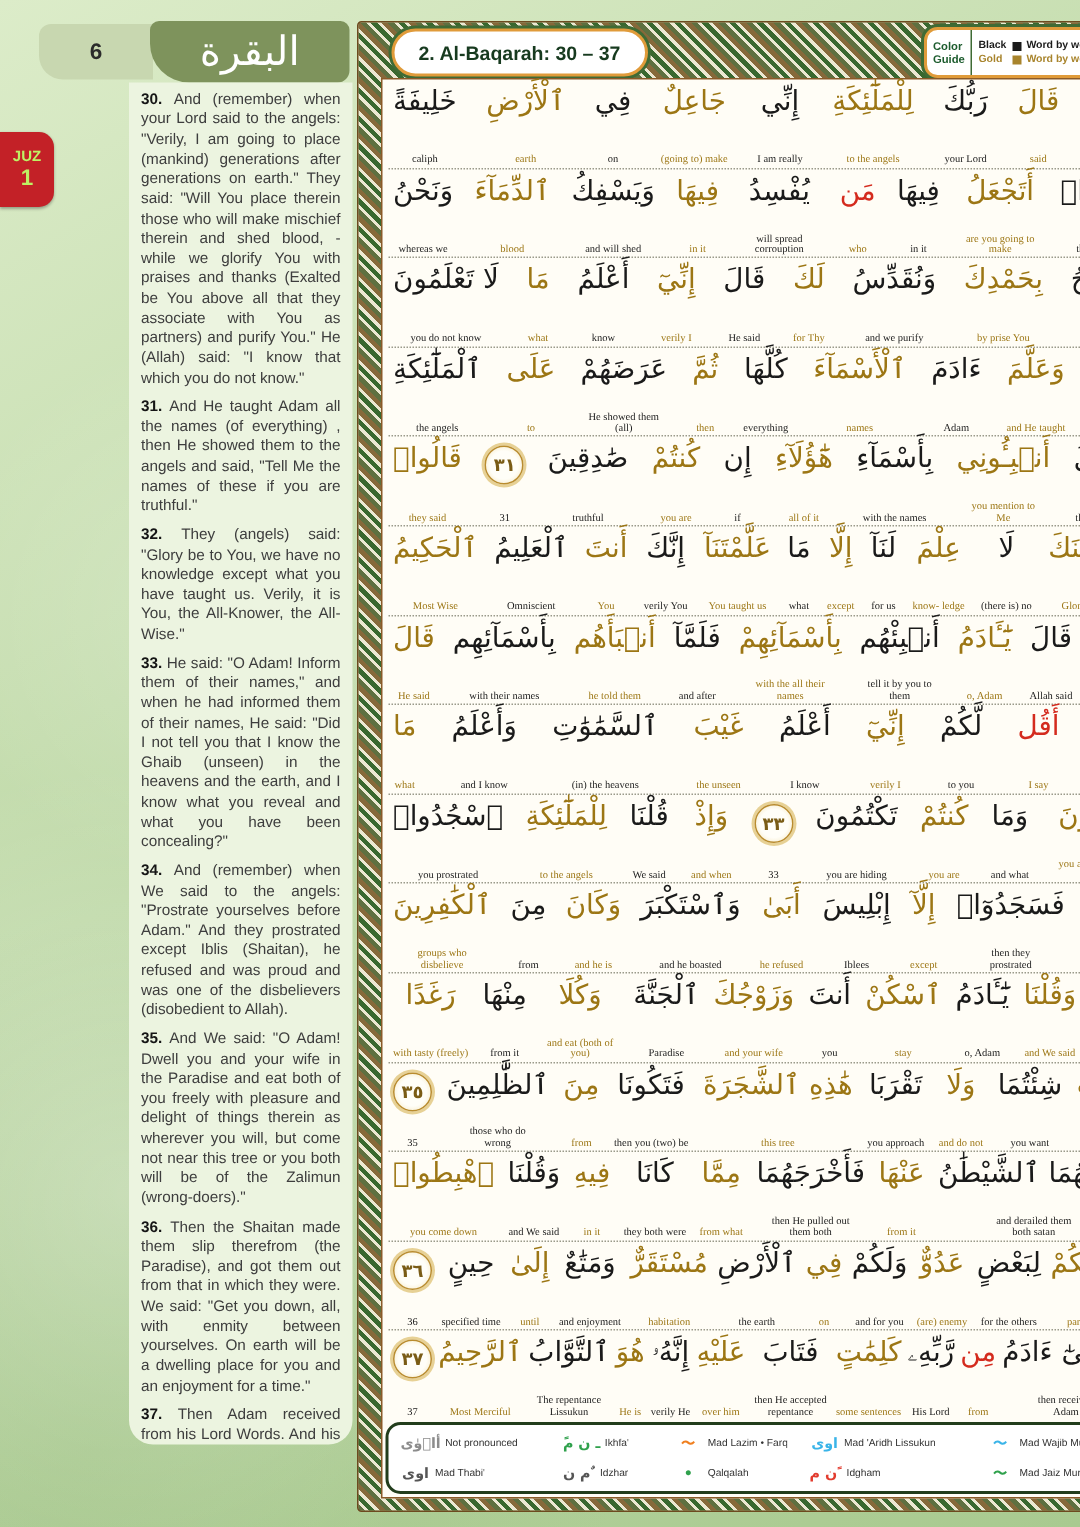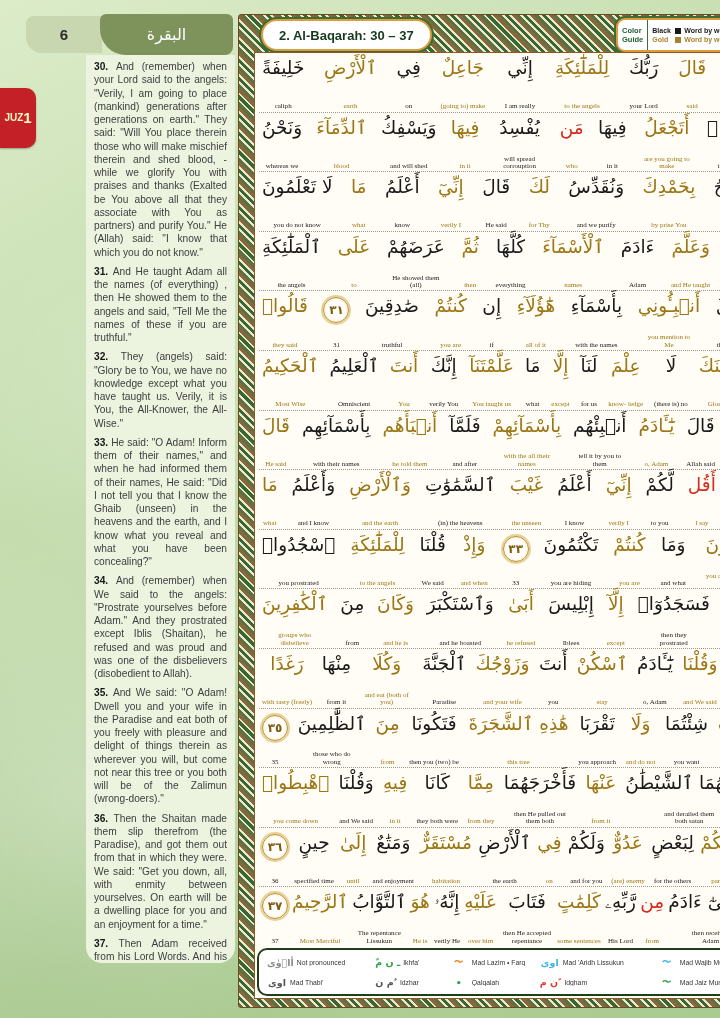--- a/index.html
+++ b/index.html
@@ -13,23 +13,23 @@
       radial-gradient(circle at 12% 78%, rgba(255,255,255,.30), transparent 28%),
       radial-gradient(circle at 20% 40%, rgba(255,255,255,.18), transparent 22%),
       radial-gradient(circle at 8% 95%, rgba(140,180,110,.35), transparent 30%);
   }
   
   .page-tab{position:absolute;left:26px;top:16px;width:76px;height:37px;background:#c8d7b0;
     border-radius:8px 0 0 16px;display:flex;align-items:center;justify-content:center;
     font-weight:bold;font-size:15px;color:#2b2b2b;}
   .sura-title{position:absolute;left:100px;top:14px;width:133px;height:41px;background:#7e935c;
     border-radius:6px 6px 8px 26px;color:#fff;display:flex;align-items:center;justify-content:center;
-    font-size:16px;font-family:"DejaVu Sans",sans-serif;}
-  .juz-badge{position:absolute;left:0;top:88px;width:36px;height:60px;background:#c32127;
-    border-radius:0 10px 10px 0;color:#fef9c3;display:flex;align-items:center;
+    font-size:27px;font-family:"DejaVu Sans",sans-serif;}
+  .juz-badge{position:absolute;left:0;top:88px;width:36px;height:50px;background:#c32127;
+    border-radius:0 10px 10px 0;color:#bef264;display:flex;flex-direction:column;align-items:center;
     justify-content:center;font-weight:bold;line-height:1.15;box-shadow:0 1px 2px rgba(0,0,0,.3);}
   .juz-badge .jz{font-size:10px;}
   .juz-badge .jn{font-size:15px;}
   
   .translation-panel{position:absolute;left:86px;top:55px;width:149px;height:908px;background:#ecf4e0;
     border-radius:0 0 16px 16px;padding:5px 8px 8px;box-sizing:border-box;overflow:hidden;}
   .translation-panel p{font-size:10.2px;line-height:1.3;text-align:justify;color:#3d3d3d;margin:0 0 6px;}
   .translation-panel b{color:#151515;}
   
   .quran-panel{position:absolute;left:238px;top:14px;width:539px;height:994px;border:1px solid #6d4a1f;
@@ -434,24 +434,20 @@
             </div>
             <div class="word">
               <span class="ar c-g" dir="rtl">غَيْبَ</span>
               <span class="gl c-g">the unseen</span>
             </div>
             <div class="word">
               <span class="ar c-k" dir="rtl">ٱلسَّمَٰوَٰتِ</span>
               <span class="gl c-k">(in) the heavens</span>
             </div>
             <div class="word">
-              <span class="ar c-g" dir="rtl">وَٱلْأَرْضِ</span>
-              <span class="gl c-g">and the earth</span>
-            </div>
-            <div class="word">
               <span class="ar c-k" dir="rtl">وَأَعْلَمُ</span>
               <span class="gl c-k">and I know</span>
             </div>
             <div class="word">
               <span class="ar c-g" dir="rtl">مَا</span>
               <span class="gl c-g">what</span>
             </div>
           </div>
         </div>
         <div class="line-block">
@@ -627,21 +623,21 @@
             <div class="word">
               <span class="ar c-g" dir="rtl">عَنْهَا</span>
               <span class="gl c-g">from it</span>
             </div>
             <div class="word">
               <span class="ar c-k" dir="rtl">فَأَخْرَجَهُمَا</span>
               <span class="gl c-k">then He pulled out them both</span>
             </div>
             <div class="word">
               <span class="ar c-g" dir="rtl">مِمَّا</span>
-              <span class="gl c-g">from they</span>
+              <span class="gl c-g">from what</span>
             </div>
             <div class="word">
               <span class="ar c-k" dir="rtl">كَانَا</span>
               <span class="gl c-k">they both were</span>
             </div>
             <div class="word">
               <span class="ar c-g" dir="rtl">فِيهِ</span>
               <span class="gl c-g">in it</span>
             </div>
             <div class="word">

